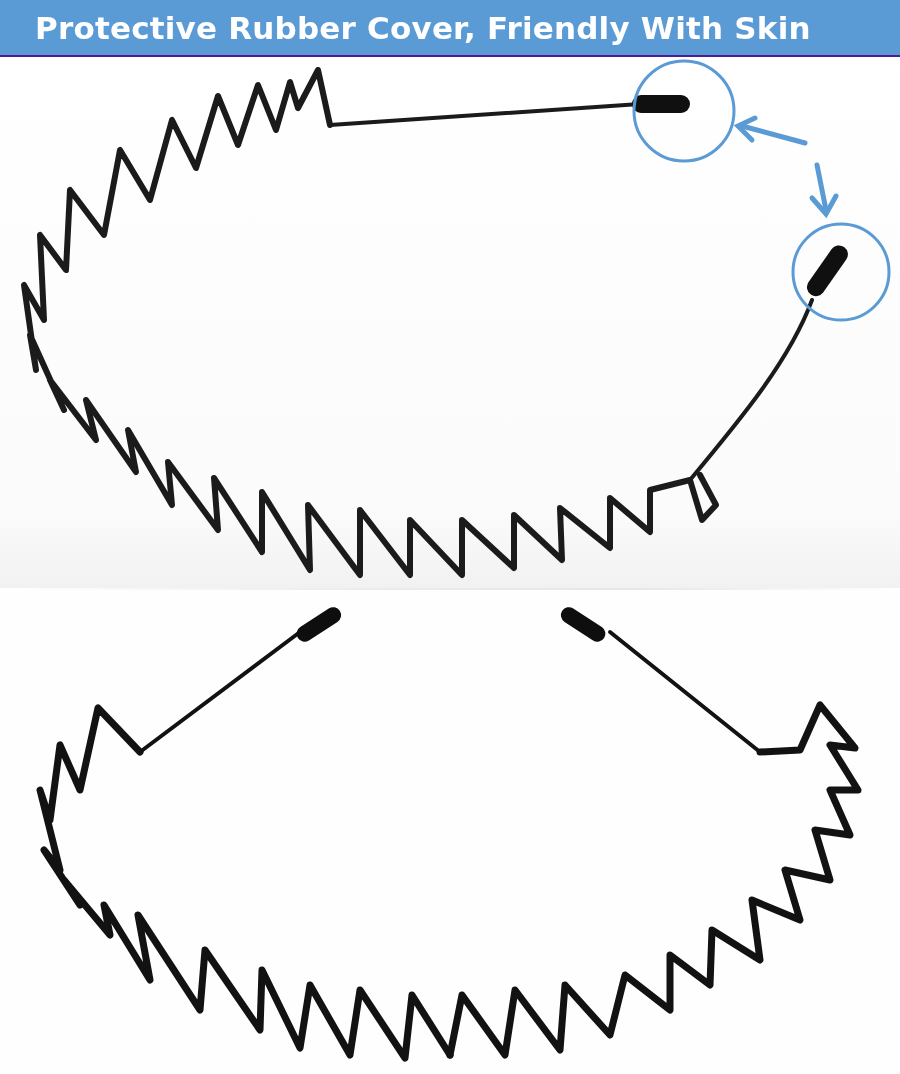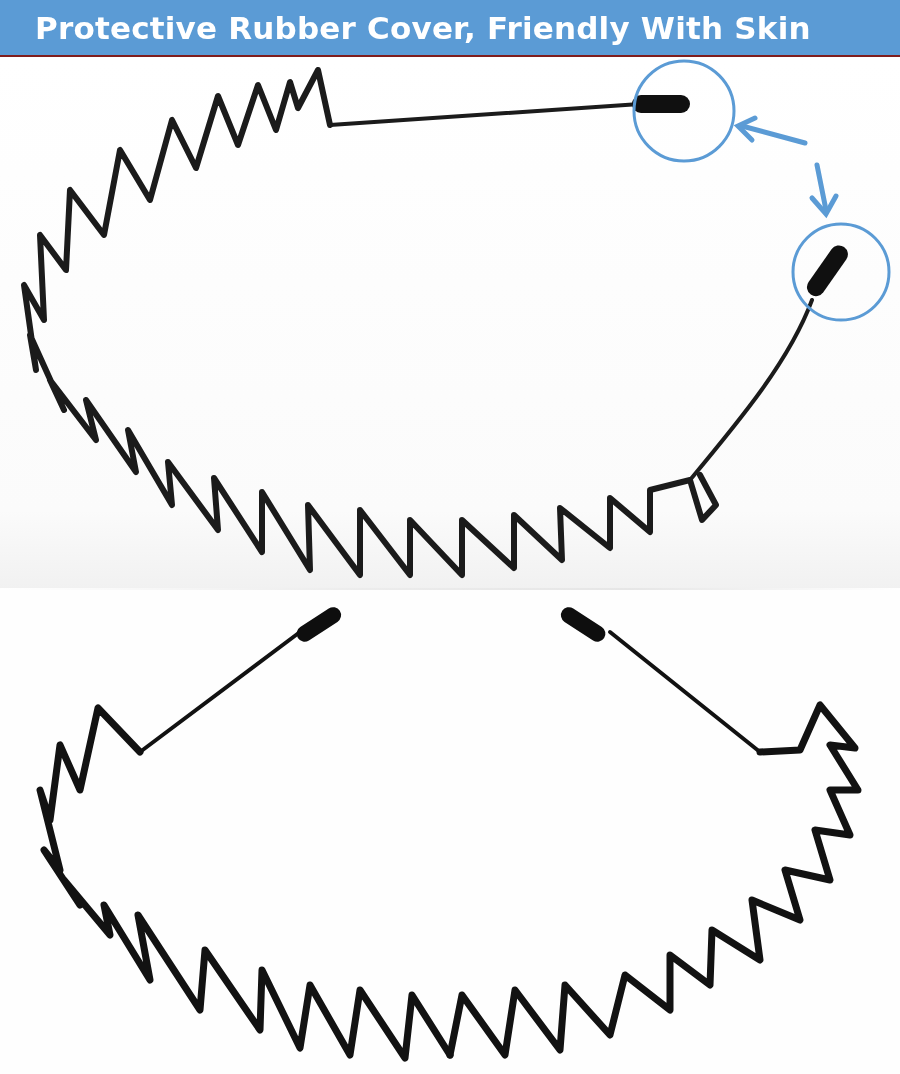--- a/index.html
+++ b/index.html
@@ -1,21 +1,21 @@
 <!DOCTYPE html>
 <html><head>
 <meta charset="utf-8">
 <style>
   html, body { margin: 0; padding: 0; background: #ffffff; }
   body { width: 900px; height: 1074px; position: relative; overflow: hidden; font-family: "Liberation Sans", sans-serif; }
   .header {
     position: absolute; left: 0; top: 0; width: 900px; height: 57px;
     background: #5b9bd5; box-sizing: border-box; padding-left: 35px;
     display: flex; align-items: center;
-    border-bottom: 2px solid #7f1d1d;
+    border-bottom: 2px solid #4c1d95;
   }
   .header-title {
     color: #ffffff; font-family: "DejaVu Sans", sans-serif; font-weight: bold;
     font-size: 31px; letter-spacing: 0.2px; white-space: nowrap;
   }
   .photo { position: absolute; left: 0; width: 900px; }
   .photo-top { top: 59px; height: 531px; background: linear-gradient(#ffffff, #fbfbfb 85%, #f1f1f1); }
   .photo-bottom { top: 590px; height: 484px; background: #fefefe; }
   .photo svg { position: absolute; left: 0; top: 0; }
   .seam { position: absolute; left: 0; top: 588px; width: 900px; height: 3px; background: linear-gradient(90deg,#ffffff,#ececec 40%,#e6e6e6 70%,#ffffff); }

